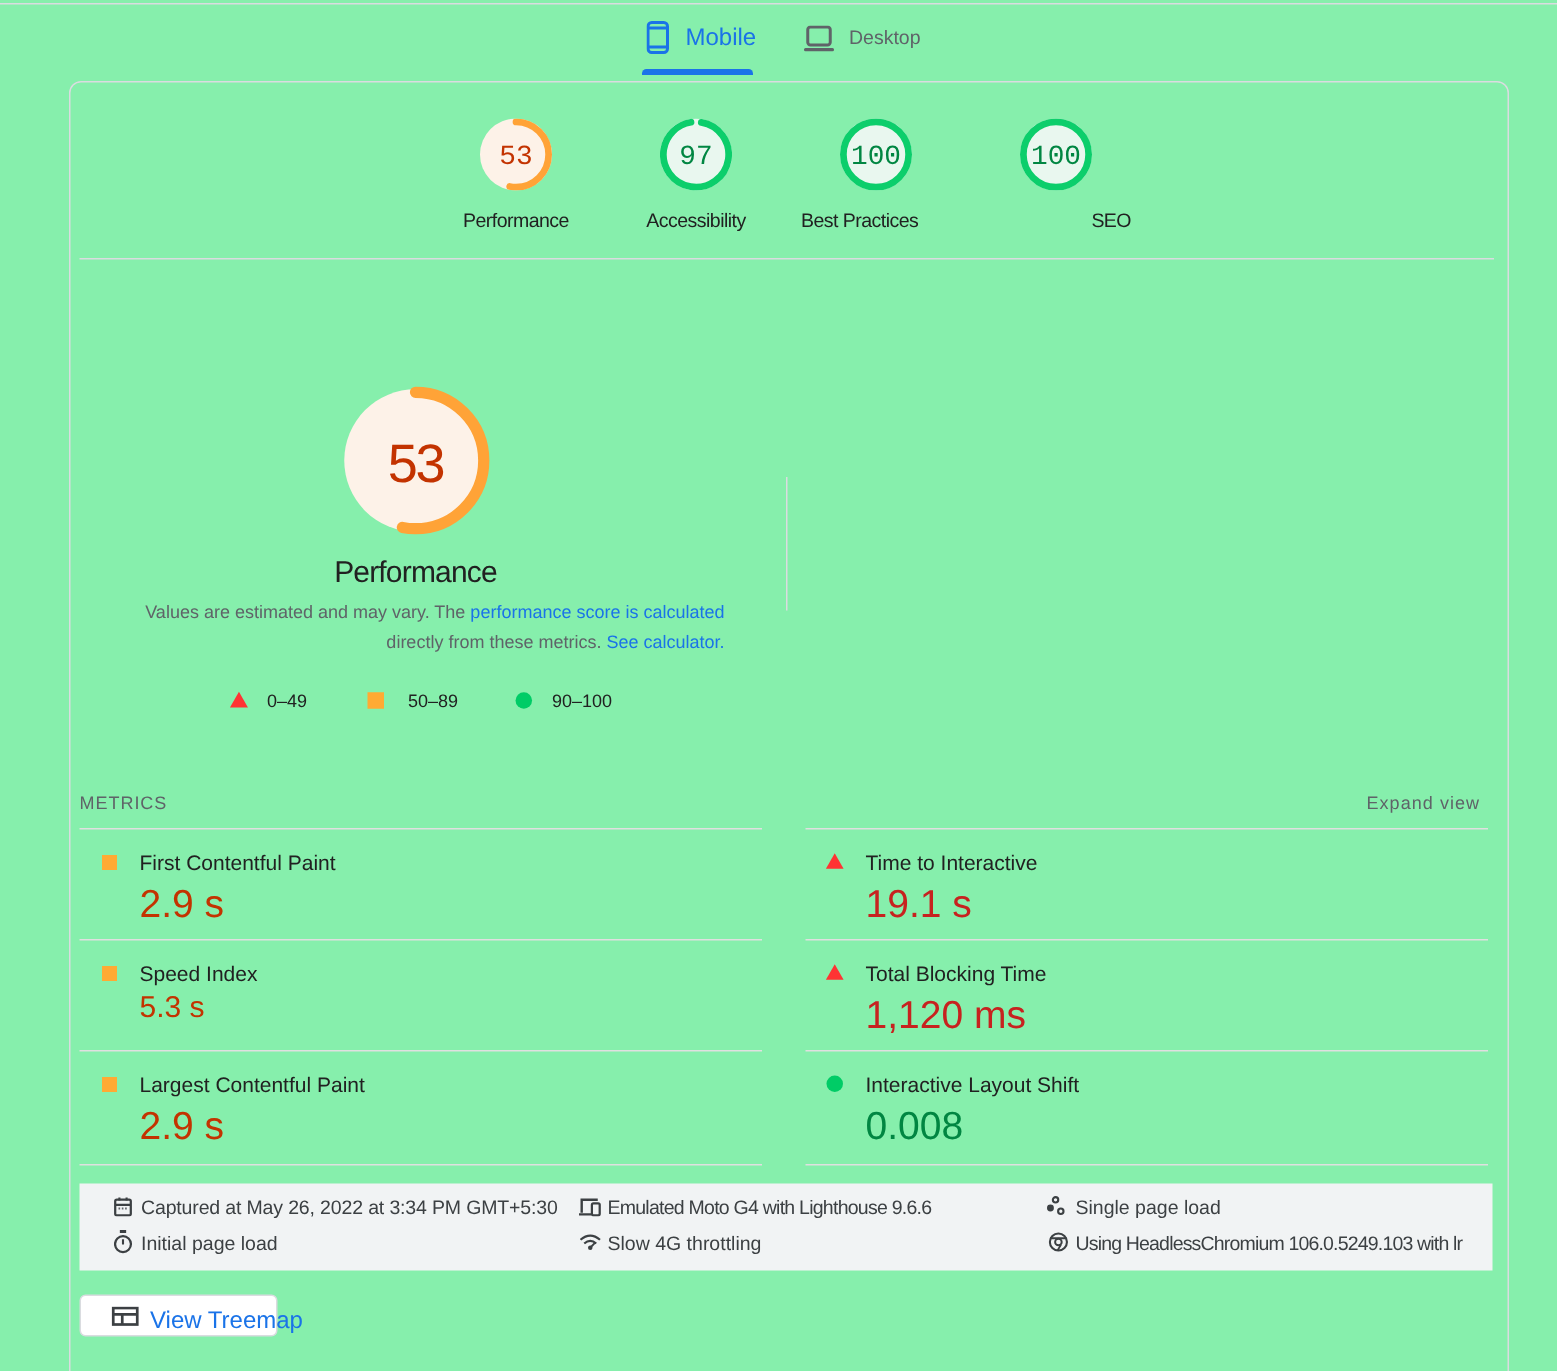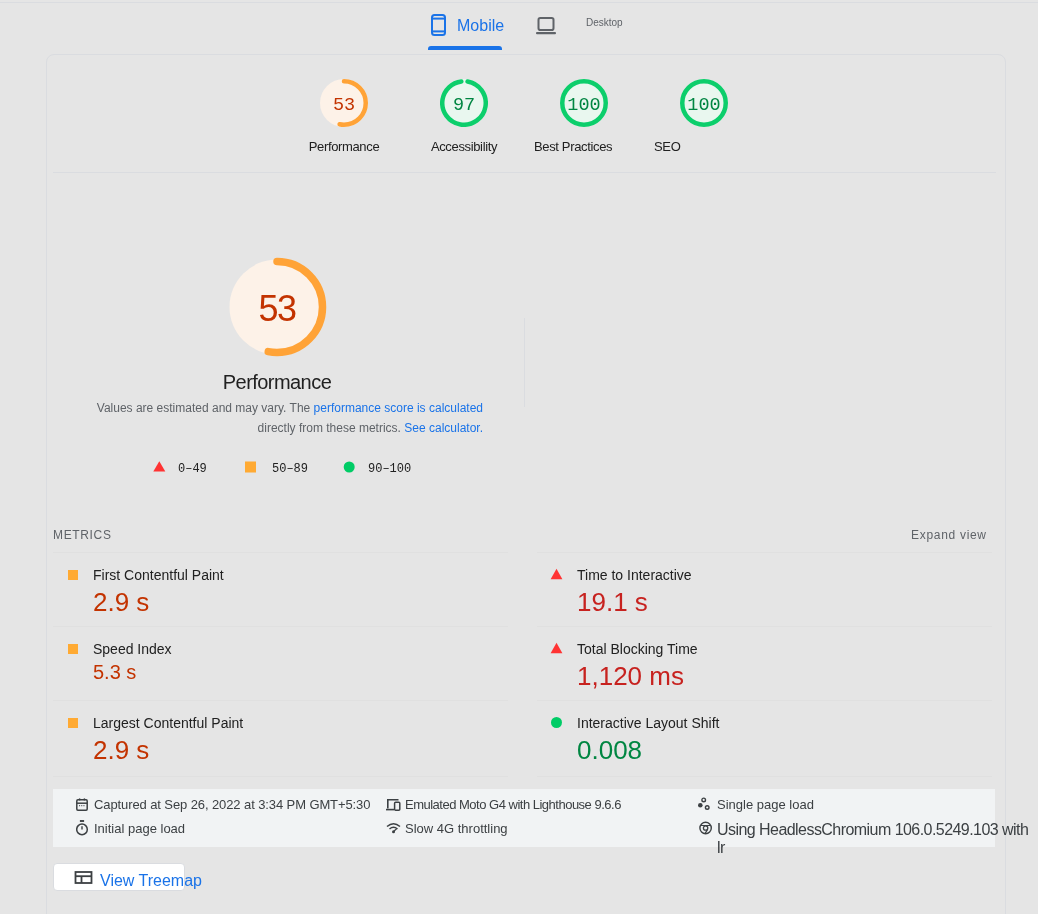--- a/index.html
+++ b/index.html
@@ -1,18 +1,18 @@
 <!DOCTYPE html>
 <html><head>
 <meta charset="utf-8">
 <style>
 * { margin:0; padding:0; box-sizing:border-box; }
 html,body { background:#fff; }
 body { font-family:"Liberation Sans", sans-serif; }
-#page { position:relative; width:1038px; height:914px; overflow:hidden; background:#e5e5e5; }
+#page { position:relative; width:1038px; height:914px; overflow:hidden; background:#86efac; }
 .abs { position:absolute; }
 svg { display:block; }
 </style>
 </head>
 <body>
 <div id="page">
 
   <div class="abs" style="left:0;top:2px;width:1038px;height:1px;background:#dadce0"></div>
 
   <div class="abs" style="left:431px;top:14px;">
@@ -24,21 +24,21 @@
   </div>
   <div class="abs" style="left:457px;top:17px;font-size:16px;color:#1a73e8;">Mobile</div>
   <div class="abs" style="left:428px;top:46px;width:74px;height:4px;background:#1a73e8;border-radius:3px 3px 0 0;"></div>
 
   <div class="abs" style="left:535px;top:17px;">
     <svg width="22" height="18" viewBox="0 0 22 18">
       <rect x="3.5" y="1" width="15" height="12" rx="1.8" fill="none" stroke="#5f6368" stroke-width="2"></rect>
       <rect x="1" y="15" width="20" height="2.2" rx="1" fill="#5f6368"></rect>
     </svg>
   </div>
-  <div class="abs" style="left:566px;top:17px;font-size:10px;color:#5f6368;margin-left:20px;">Desktop</div>
+  <div class="abs" style="left:566px;top:17px;font-size:13px;color:#5f6368;">Desktop</div>
 
   <div class="abs" style="left:46px;top:54px;width:960px;height:880px;border:1px solid #dadce0;border-radius:8px;"></div>
 
   <div class="abs" style="left:320px;top:79px;">
     <svg width="48" height="48" viewBox="0 0 48 48">
       <circle cx="24" cy="24" r="24" fill="#fdf2e8"></circle>
       <circle cx="24" cy="24" r="21.75" fill="none" stroke="#ffa337" stroke-width="4.5" stroke-linecap="round" stroke-dasharray="72.43 136.66" transform="rotate(-90 24 24)"></circle>
       <text x="24" y="30.5" text-anchor="middle" font-family="Liberation Mono, monospace" font-size="18.5" fill="#c33300">53</text>
     </svg>
   </div>
@@ -62,37 +62,37 @@
   </div>
   <div class="abs" style="left:534px;top:139px;width:100px;font-size:13px;letter-spacing:-0.35px;color:#212121;">Best Practices</div>
 
   <div class="abs" style="left:680px;top:79px;">
     <svg width="48" height="48" viewBox="0 0 48 48">
       <circle cx="24" cy="24" r="24" fill="#e9f7ef"></circle>
       <circle cx="24" cy="24" r="21.75" fill="none" stroke="#0cce6b" stroke-width="4.5"></circle>
       <text x="24" y="30.5" text-anchor="middle" font-family="Liberation Mono, monospace" font-size="18.5" fill="#018642">100</text>
     </svg>
   </div>
-  <div class="abs" style="left:654px;top:139px;width:100px;text-align:left;font-size:13px;letter-spacing:-0.35px;color:#212121;">SEO</div>
+  <div class="abs" style="left:654px;top:139px;width:100px;text-align:right;font-size:13px;letter-spacing:-0.35px;color:#212121;">SEO</div>
 
   <div class="abs" style="left:53px;top:172px;width:943px;height:1px;background:#dadce0"></div>
 
   <div class="abs" style="left:225px;top:255px;">
     <svg width="104" height="104" viewBox="0 0 104 104">
       <circle cx="52" cy="52" r="47.5" fill="#fdf2e8"></circle>
       <circle cx="52" cy="52" r="45.5" fill="none" stroke="#ffa337" stroke-width="7.5" stroke-linecap="round" stroke-dasharray="151.52 285.88" transform="rotate(-90 52 52)"></circle>
     </svg>
   </div>
   <div class="abs" style="left:227px;top:288px;width:100px;text-align:center;font-size:36px;letter-spacing:-1.5px;color:#c33300;">53</div>
 
   <div class="abs" style="left:177px;top:371px;width:200px;text-align:center;font-size:20px;letter-spacing:-0.55px;color:#212121;">Performance</div>
 
   <div class="abs" style="left:83px;top:398px;width:400px;text-align:right;font-size:12px;line-height:20px;color:#5f6368;">Values are estimated and may vary. The <span style="color:#1a73e8">performance score is calculated</span> directly from these metrics. <span style="color:#1a73e8">See calculator.</span></div>
 
-  <div class="abs" style="left:153px;top:460px;width:260px;font-family:Liberation Mono, monospace;">
+  <div class="abs" style="left:153px;top:460px;width:260px;">
     <svg width="260" height="14" viewBox="0 0 260 14">
       <path d="M6.3 1.2 L12.3 11.6 L0.3 11.6 Z" fill="#f33"></path>
       <text x="25" y="11.5" font-size="12" fill="#212121">0–49</text>
       <rect x="92" y="1.5" width="11" height="11" fill="#fa3"></rect>
       <text x="119" y="11.5" font-size="12" fill="#212121">50–89</text>
       <circle cx="196.2" cy="7" r="5.5" fill="#0c6"></circle>
       <text x="215" y="11.5" font-size="12" fill="#212121">90–100</text>
     </svg>
   </div>
 
@@ -146,21 +146,21 @@
 
   <div class="abs" style="left:76px;top:798px;">
     <svg width="12" height="13" viewBox="0 0 12 13">
       <rect x="0.8" y="1.8" width="10.4" height="10.4" rx="1.1" fill="none" stroke="#3c4043" stroke-width="1.5"></rect>
       <line x1="0.8" y1="5.2" x2="11.2" y2="5.2" stroke="#3c4043" stroke-width="1.5"></line>
       <line x1="3.6" y1="0.4" x2="3.6" y2="2.4" stroke="#3c4043" stroke-width="1.4"></line>
       <line x1="8.4" y1="0.4" x2="8.4" y2="2.4" stroke="#3c4043" stroke-width="1.4"></line>
       <line x1="3" y1="7.6" x2="9" y2="7.6" stroke="#5f6368" stroke-width="1.3" stroke-dasharray="1.1 1.1"></line>
     </svg>
   </div>
-  <div class="abs" style="left:94px;top:797px;font-size:13px;letter-spacing:-0.1px;color:#3c4043;">Captured at Sep 26, 2022 at 3:34 PM GMT+5:30</div>
+  <div class="abs" style="left:94px;top:797px;font-size:13px;letter-spacing:-0.1px;color:#3c4043;">Captured at May 26, 2022 at 3:34 PM GMT+5:30</div>
 
   <div class="abs" style="left:76px;top:820px;">
     <svg width="15" height="16" viewBox="0 0 15 16">
       <circle cx="6" cy="9.4" r="5.3" fill="none" stroke="#3c4043" stroke-width="1.5"></circle>
       <line x1="6" y1="6.2" x2="6" y2="9.6" stroke="#3c4043" stroke-width="1.4"></line>
       <line x1="3.9" y1="1" x2="8.1" y2="1" stroke="#3c4043" stroke-width="1.9"></line>
     </svg>
   </div>
   <div class="abs" style="left:94px;top:821px;font-size:13px;color:#3c4043;">Initial page load</div>
 
@@ -192,21 +192,21 @@
   </div>
   <div class="abs" style="left:717px;top:797px;font-size:13px;color:#3c4043;">Single page load</div>
 
   <div class="abs" style="left:699px;top:821px;">
     <svg width="14" height="14" viewBox="0 0 14 14">
       <circle cx="6.6" cy="7" r="5.7" fill="none" stroke="#3c4043" stroke-width="1.4"></circle>
       <circle cx="6.6" cy="7" r="2.2" fill="none" stroke="#3c4043" stroke-width="1.3"></circle>
       <path d="M1 4.5 L12 4.5 M8.3 8.9 L6 12.6" fill="none" stroke="#3c4043" stroke-width="1.2"></path>
     </svg>
   </div>
-  <div class="abs" style="left:717px;top:821px;font-size:16px;letter-spacing:-0.55px;color:#3c4043;">Using HeadlessChromium 106.0.5249.103 with lr</div>
+  <div class="abs" style="left:717px;top:821px;font-size:13px;letter-spacing:-0.55px;color:#3c4043;">Using HeadlessChromium 106.0.5249.103 with lr</div>
 
   <div class="abs" style="left:53px;top:863px;width:132px;height:28px;border:1px solid #dadce0;border-radius:4px;background:#fff;"></div>
   <div class="abs" style="left:74px;top:871px;">
     <svg width="19" height="13" viewBox="0 0 18 13">
       <rect x="1" y="1" width="16" height="11" fill="none" stroke="#3c4043" stroke-width="1.8"></rect>
       <line x1="1" y1="5.2" x2="17" y2="5.2" stroke="#3c4043" stroke-width="1.8"></line>
       <line x1="7" y1="5.2" x2="7" y2="12" stroke="#3c4043" stroke-width="1.8"></line>
     </svg>
   </div>
   <div class="abs" style="left:100px;top:872px;font-size:16px;color:#1a73e8;">View Treemap</div>

